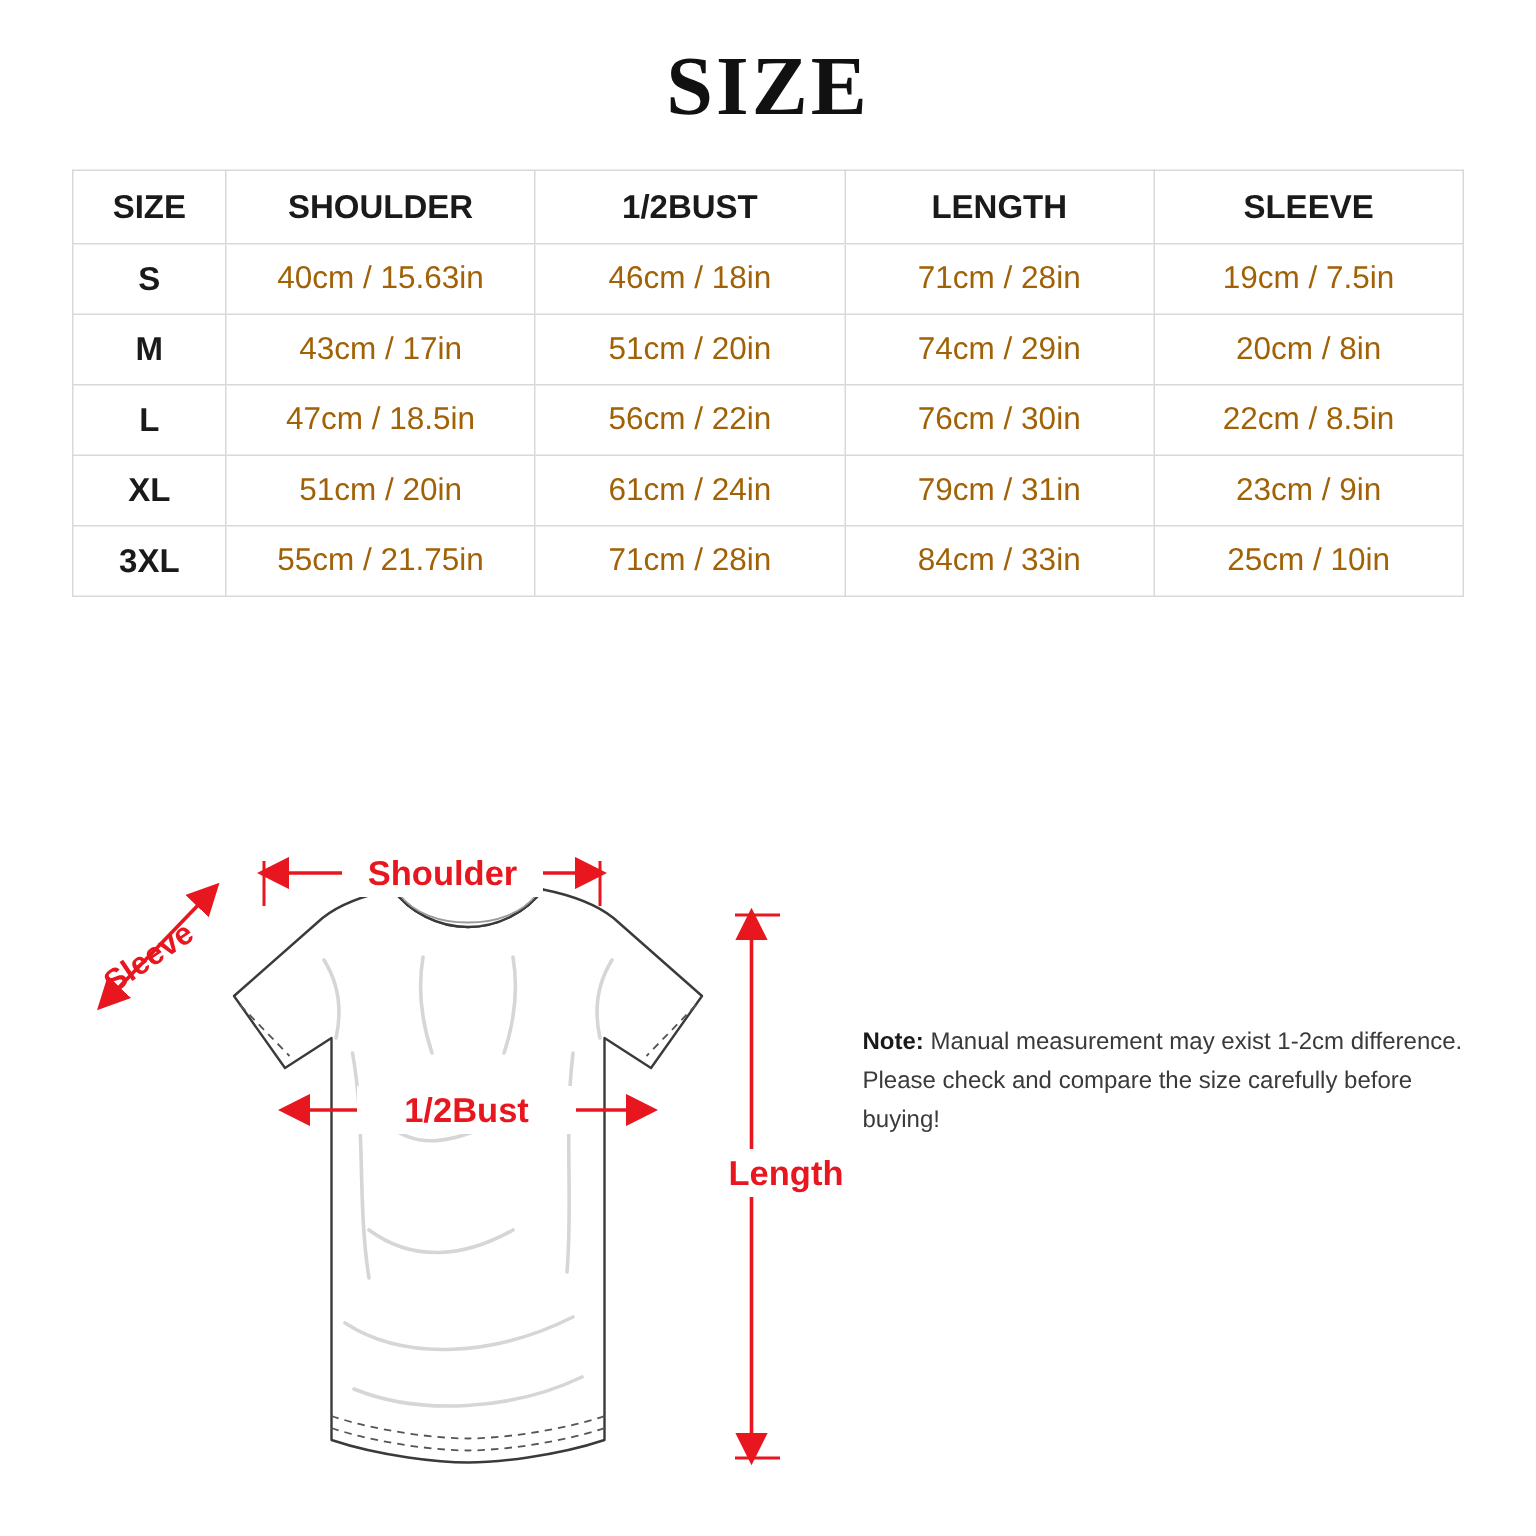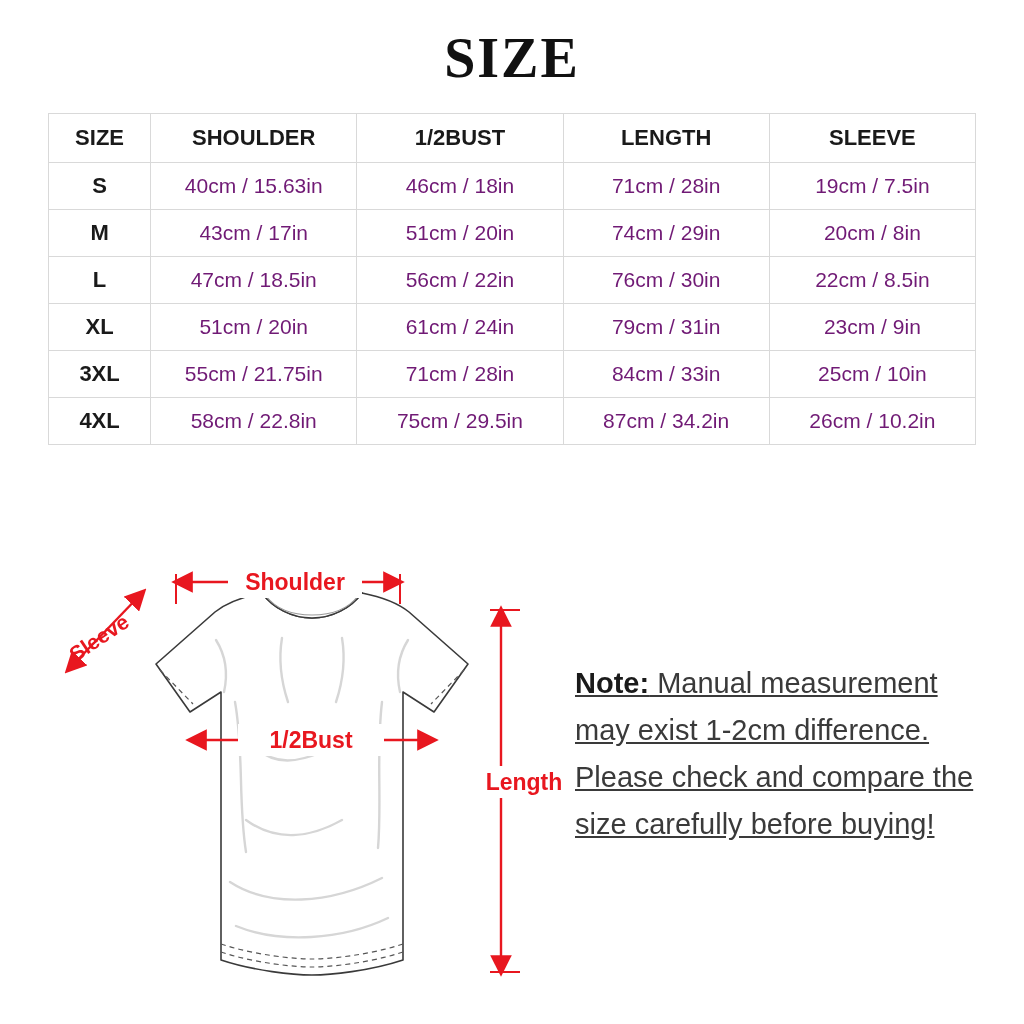--- a/index.html
+++ b/index.html
@@ -36,21 +36,21 @@
     top: 113px;
     left: 48px;
     width: 928px;
     border-collapse: collapse;
     table-layout: fixed;
   }
   .size-table td, .size-table th {
     border: 1px solid #d9d9d9;
     text-align: center;
     font-size: 21px;
-    color: #701a75;
+    color: #a16207;
     height: 46px;
     padding: 0;
     font-weight: normal;
   }
   .size-table thead th {
     font-weight: bold;
     color: #1a1a1a;
     font-size: 22px;
     height: 48px;
   }
@@ -69,26 +69,25 @@
     top: 552px;
     width: 560px;
     height: 460px;
   }
   .diagram svg { display: block; }
 
   
   .note {
     position: absolute;
     left: 575px;
-    top: 660px;
+    top: 682px;
     width: 420px;
-    font-size: 29px;
+    font-size: 16px;
     line-height: 1.62;
     color: #3a3a3a;
-    text-decoration: underline;
   }
   .note b {
     color: #1a1a1a;
     font-weight: bold;
   }
 </style>
 </head>
 <body>
 
 <div class="title">SIZE</div>
@@ -138,27 +137,20 @@
       <td>61cm / 24in</td>
       <td>79cm / 31in</td>
       <td>23cm / 9in</td>
     </tr>
     <tr>
       <td class="size-col">3XL</td>
       <td>55cm / 21.75in</td>
       <td>71cm / 28in</td>
       <td>84cm / 33in</td>
       <td>25cm / 10in</td>
-    </tr>
-    <tr>
-      <td class="size-col">4XL</td>
-      <td>58cm / 22.8in</td>
-      <td>75cm / 29.5in</td>
-      <td>87cm / 34.2in</td>
-      <td>26cm / 10.2in</td>
     </tr>
   </tbody>
 </table>
 
 <div class="diagram">
   <svg width="560" height="460" viewBox="0 0 560 460" xmlns="http://www.w3.org/2000/svg">
     <defs>
       <marker id="arrHead" markerWidth="9" markerHeight="9" refX="7" refY="4.5" orient="auto">
         <path d="M0,0 L9,4.5 L0,9 z" fill="#e8171f"></path>
       </marker>

